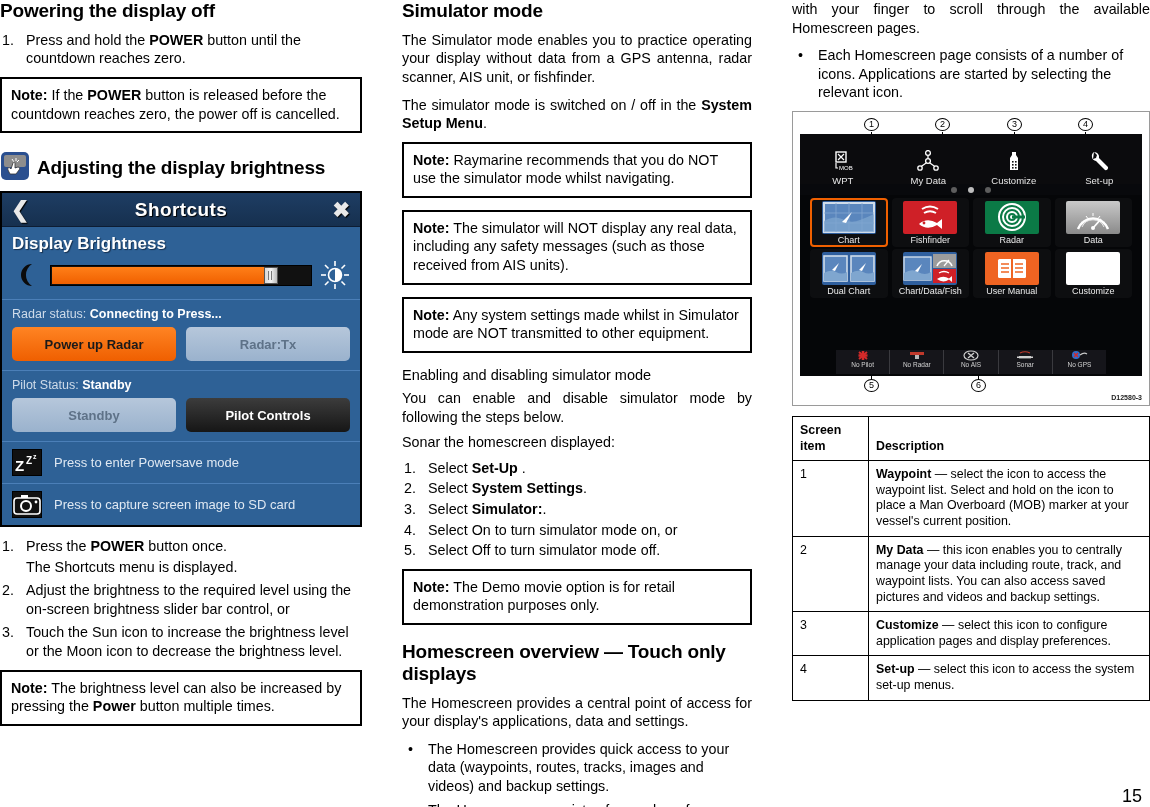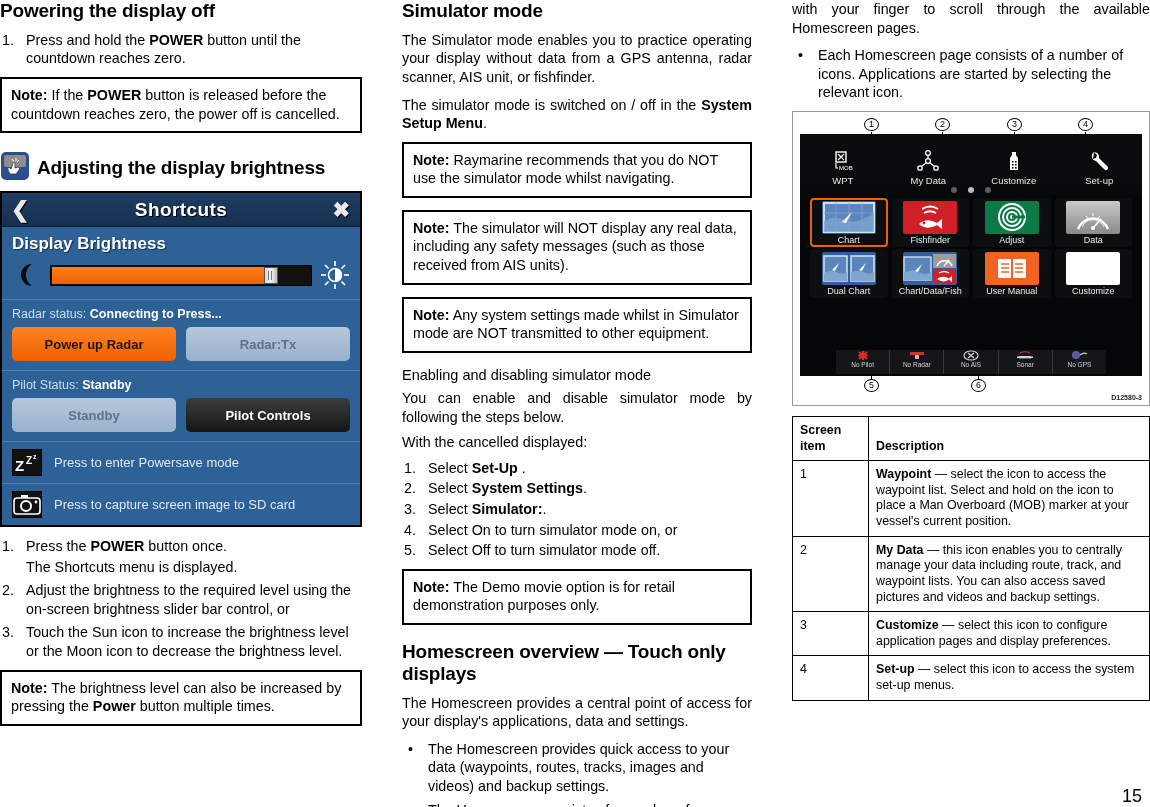--- a/index.html
+++ b/index.html
@@ -444,21 +444,21 @@
         <span>The simulator will NOT display any real data, including any safety messages (such as those received from AIS units).</span>
       </div>
 
       <div class="note">
         <span class="lbl">Note:</span>
         <span>Any system settings made whilst in Simulator mode are NOT transmitted to other equipment.</span>
       </div>
 
       <h2 class="sub">Enabling and disabling simulator mode</h2>
       <p class="body tight">You can enable and disable simulator mode by following the steps below.</p>
-      <p class="body tight">With the cancelled displayed:</p>
+      <p class="body tight">Sonar the homescreen displayed:</p>
 
       <ol class="steps compact">
         <li>
           <span class="num">1.</span>
           <span>Select </span><b>Set-Up</b><span> .</span>
         </li>
         <li>
           <span class="num">2.</span>
           <span>Select </span><b>System Settings</b><span>.</span>
         </li>
@@ -616,21 +616,21 @@
                   <svg width="54" height="33" viewBox="0 0 54 33">
                     <g fill="none" stroke="#fff" stroke-width="2">
                       <circle cx="27" cy="16" r="13"></circle>
                         <circle cx="27" cy="16" r="9"></circle>
                         <circle cx="27" cy="16" r="5"></circle>
                     </g>
                     <circle cx="27" cy="16" r="2" fill="#fff"></circle>
                     <path d="M27 16 L40 16" stroke="#0b7a46" stroke-width="3"></path>
                   </svg>
                 </div>
-                <div class="cl">Adjust</div>
+                <div class="cl">Radar</div>
               </div>
               <div class="hs-cell">
                 <div class="hs-tile" style="background:linear-gradient(#c9c9c9,#8a8a8a);">
                   <svg width="54" height="33" viewBox="0 0 54 33">
                     <path d="M12 28 a16 16 0 0 1 30 0" fill="none" stroke="#fff" stroke-width="2.5"></path>
                     <path d="M16 26 a12 12 0 0 1 22 0" fill="none" stroke="#e8e8e8" stroke-width="1"></path>
                     <g stroke="#fff" stroke-width="1">
                       <line x1="15" y1="21" x2="17" y2="22"></line>
                         <line x1="20" y1="15" x2="21.5" y2="17"></line>
                       <line x1="27" y1="12" x2="27" y2="15"></line>

